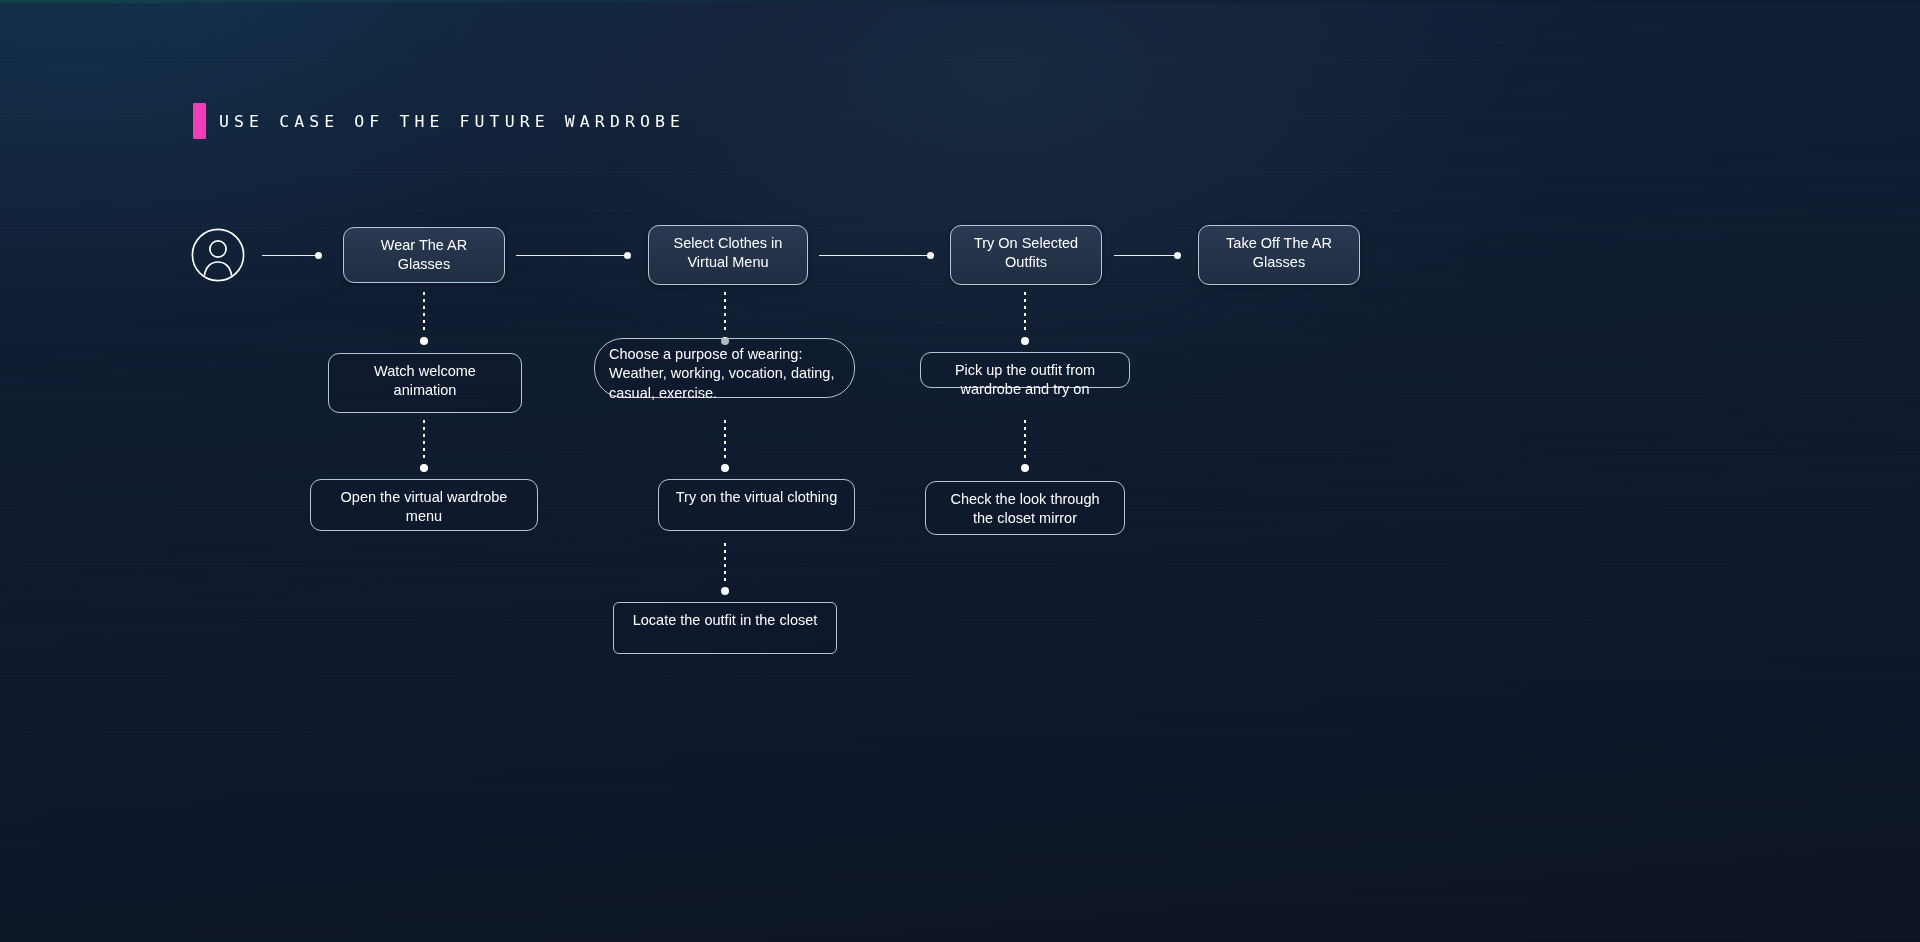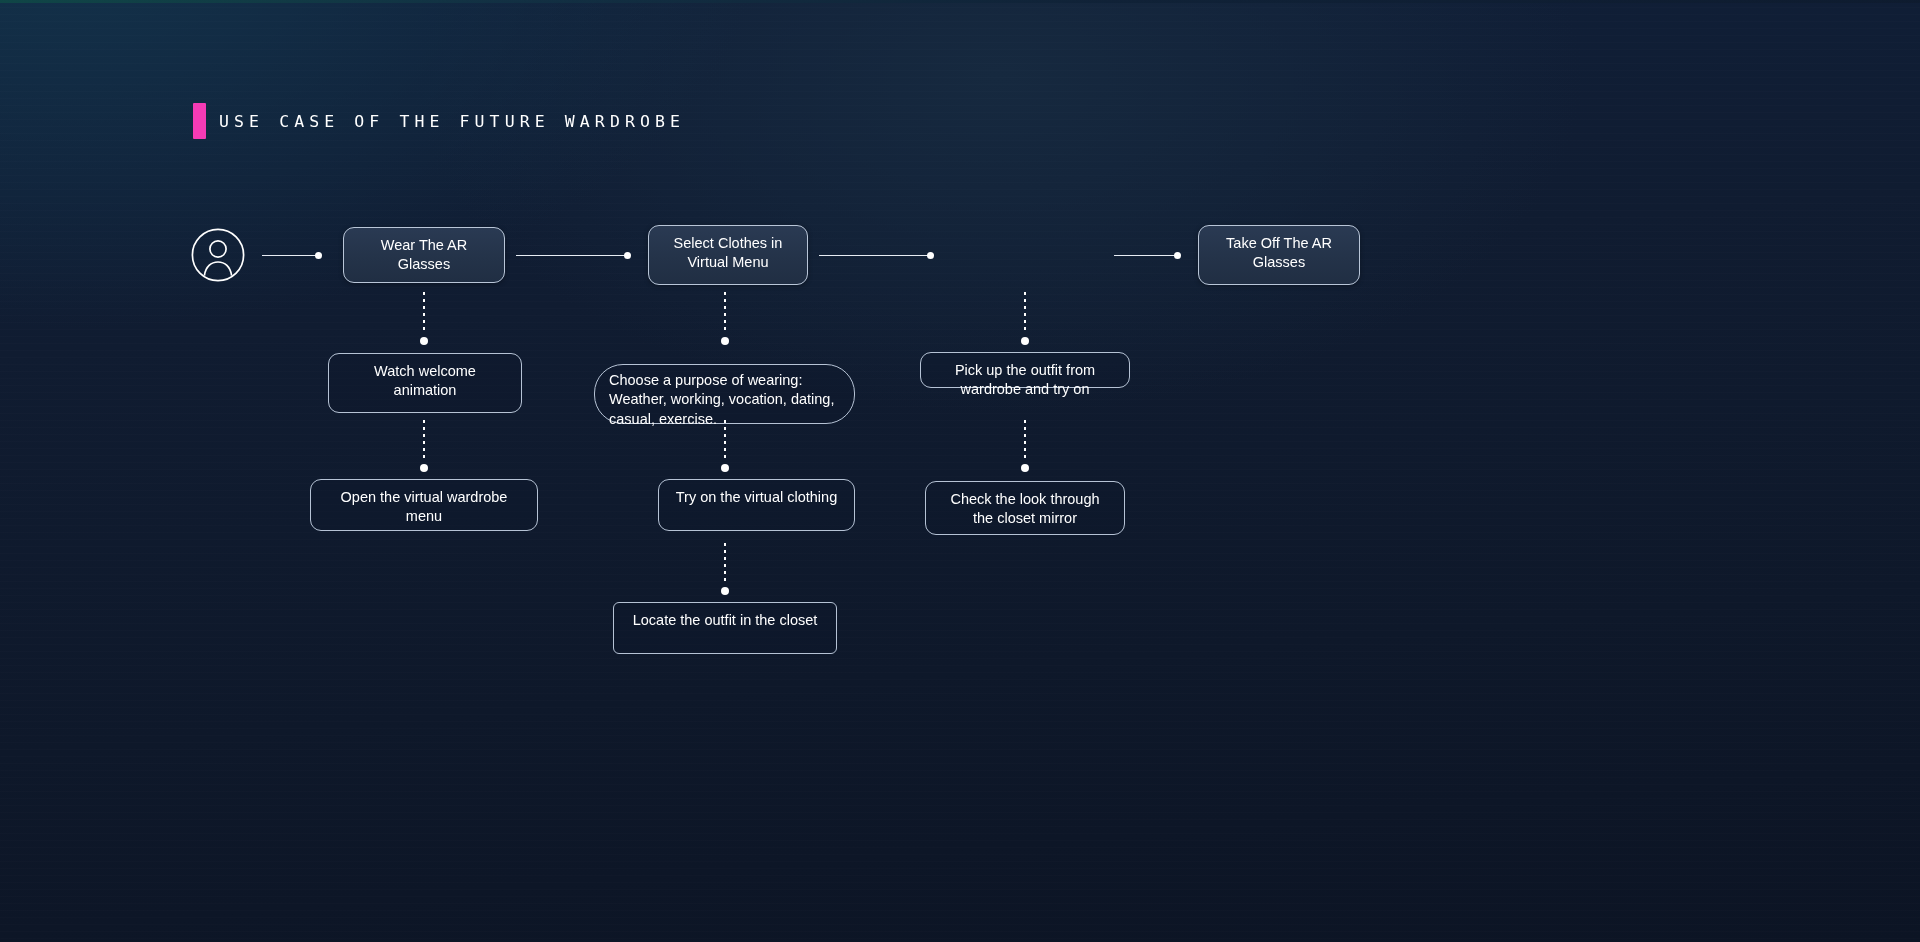--- a/index.html
+++ b/index.html
@@ -114,20 +114,24 @@
 
   <div class="node primary" style="left:343px;top:227px;width:162px;height:56px;">
     <span class="txt">Wear The AR Glasses</span>
   </div>
 
   <div class="node primary" style="left:648px;top:225px;width:160px;height:60px;">
     <span class="txt">Select Clothes in
 Virtual Menu</span>
   </div>
 
+  <div class="node primary" style="left:950px;top:225px;width:152px;height:60px;">
+    <span class="txt">Try On Selected
+Outfits</span>
+  </div>
 
   <div class="node primary" style="left:1198px;top:225px;width:162px;height:60px;">
     <span class="txt">Take Off The AR
 Glasses</span>
   </div>
 
   <div class="vdotted" style="left:423px;top:292px;height:42px;"></div>
   <div class="vdot" style="left:420px;top:337px;"></div>
 
   <div class="node ghost" style="left:328px;top:353px;width:194px;height:60px;">
@@ -137,21 +141,21 @@
   <div class="vdotted" style="left:423px;top:420px;height:42px;"></div>
   <div class="vdot" style="left:420px;top:464px;"></div>
 
   <div class="node ghost" style="left:310px;top:479px;width:228px;height:52px;">
     <span class="txt">Open the virtual wardrobe menu</span>
   </div>
 
   <div class="vdotted" style="left:724px;top:292px;height:42px;"></div>
   <div class="vdot" style="left:721px;top:337px;"></div>
 
-  <div class="node ghost left-align" style="left:594px;top:364px;width:261px;height:60px;padding:6px 14px;border-radius:29px;">
+  <div class="node ghost left-align" style="left:594px;top:338px;width:261px;height:60px;padding:6px 14px;border-radius:29px;">
     <span class="txt">Choose a purpose of wearing:
 Weather, working, vocation, dating,
 casual, exercise.</span>
   </div>
 
   <div class="vdotted" style="left:724px;top:420px;height:42px;"></div>
   <div class="vdot" style="left:721px;top:464px;"></div>
 
   <div class="node ghost" style="left:626px;top:479px;width:197px;height:52px;margin-left:32px;">
     <span class="txt">Try on the virtual clothing</span>

